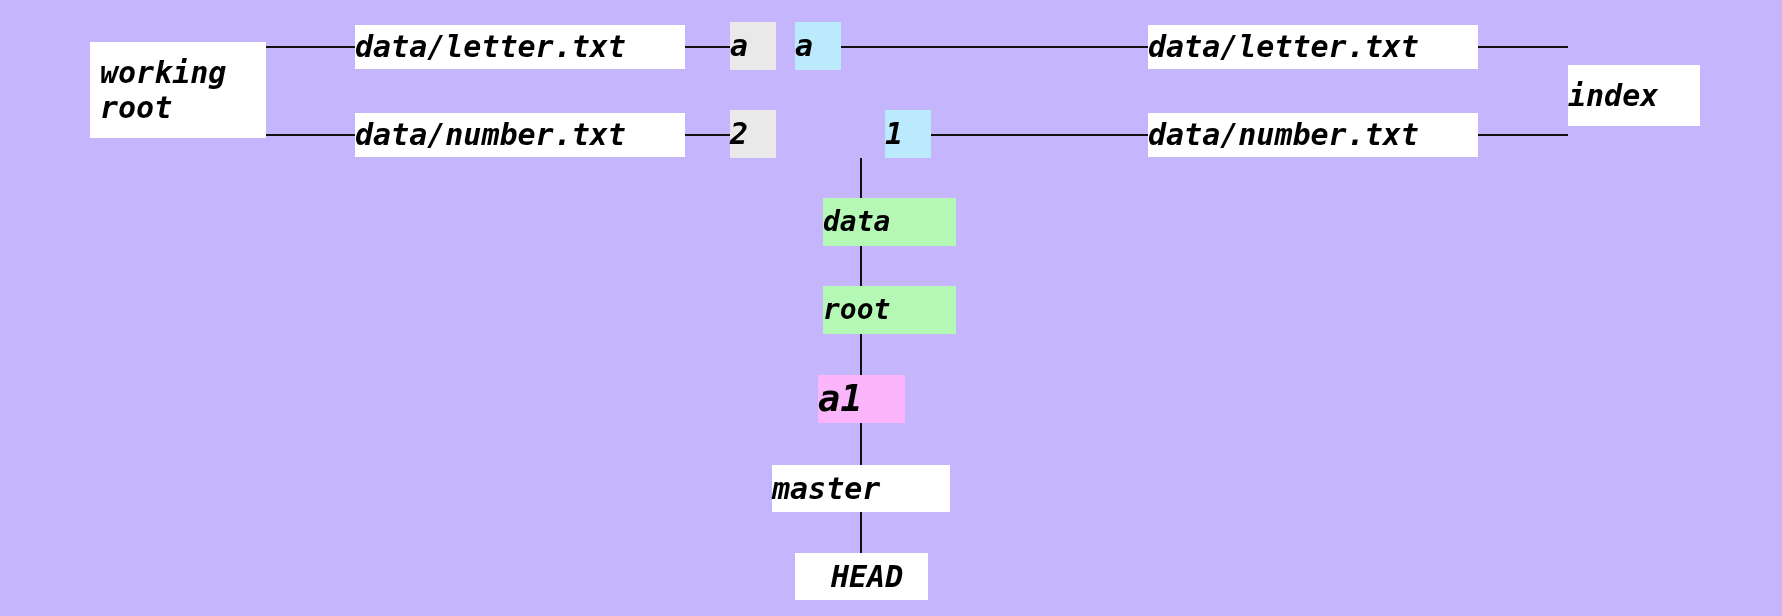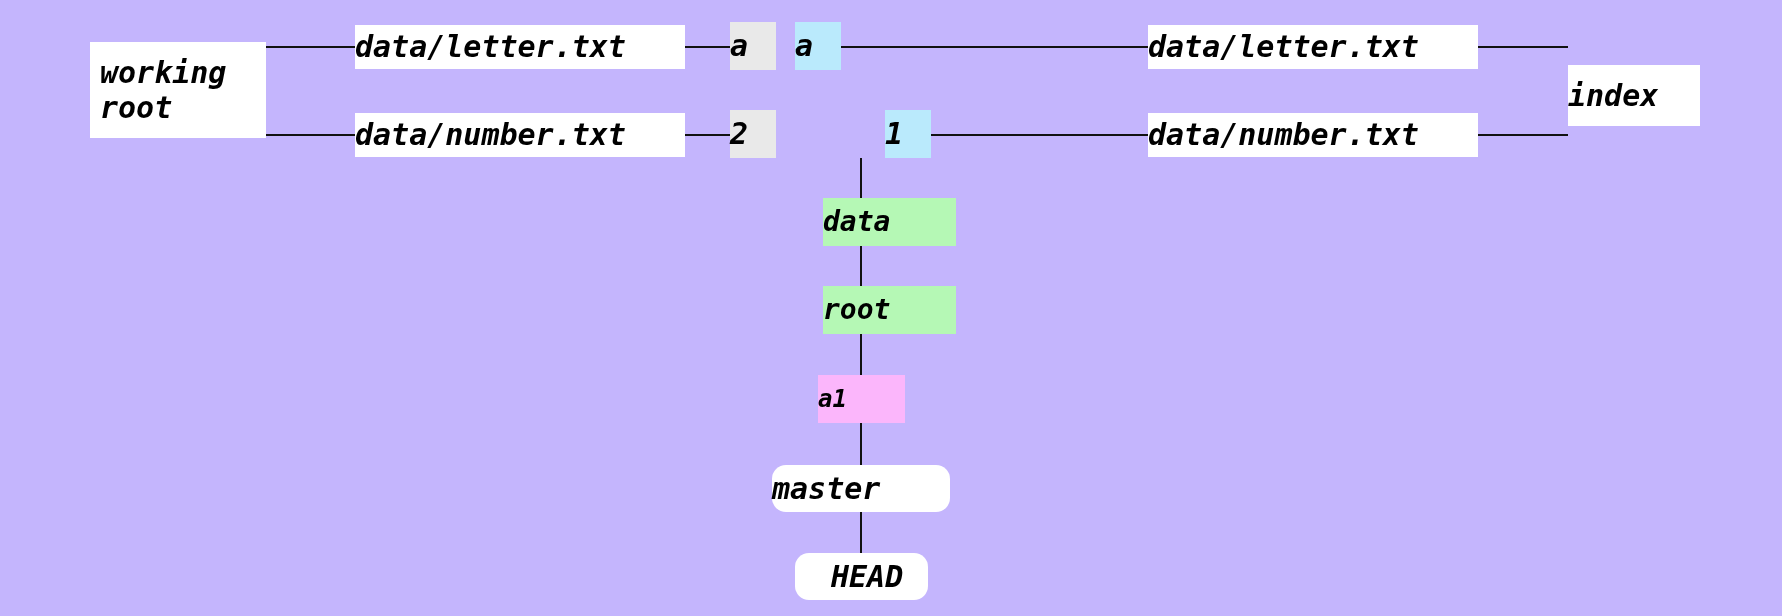--- a/index.html
+++ b/index.html
@@ -42,22 +42,22 @@
   .edge {
     position: absolute;
     background: #111111;
   }
   .edge-v { width: 2px; }
   .edge-h { height: 2px; }
 
   .fs-file   { font-size: 30px; }
   .fs-blob   { font-size: 30px; }
   .fs-tree   { font-size: 28px; margin-left: 28px; }
-  .fs-commit { font-size: 24px; }
-  .fs-ref    { font-size: 30px; border-radius: 14px; }
+  .fs-commit { font-size: 37px; }
+  .fs-ref    { font-size: 30px; }
   .fs-label  { font-size: 30px; }
 </style>
 </head>
 <body>
 
 <div id="stage">
 
   <div class="edge edge-h" style="left:266px; top:46px; width:90px;"></div>
   <div class="edge edge-h" style="left:266px; top:134px; width:90px;"></div>
 

